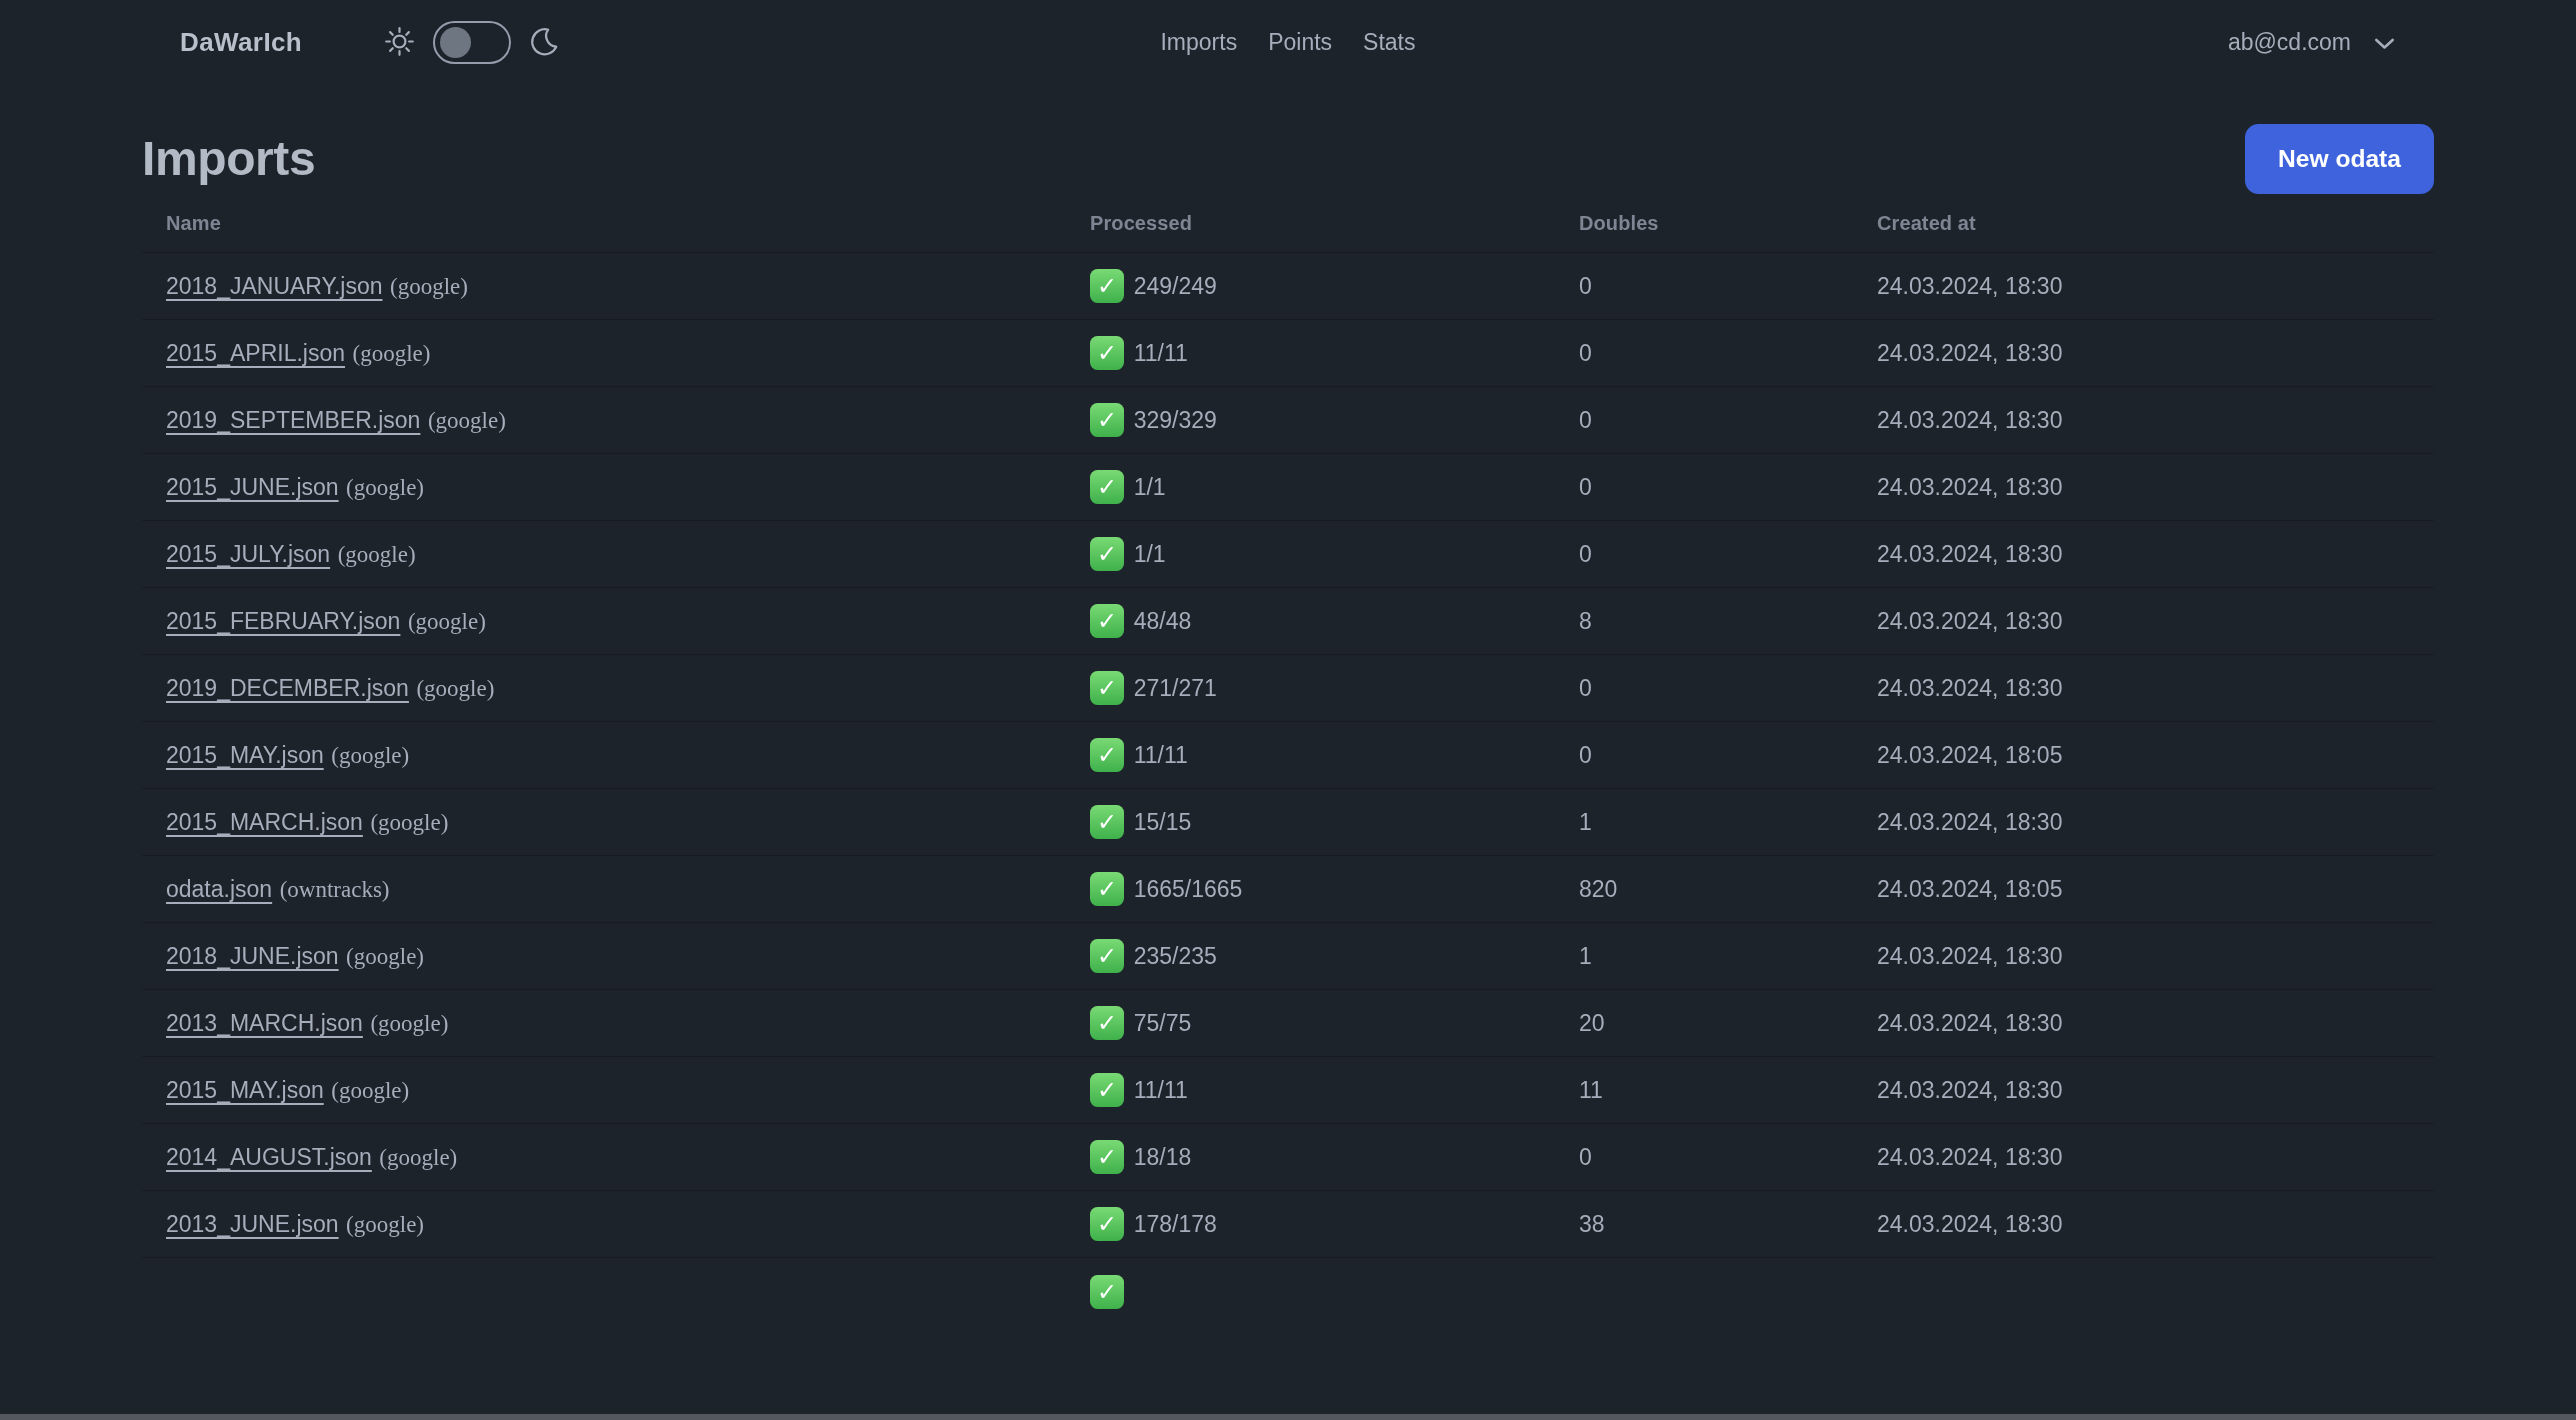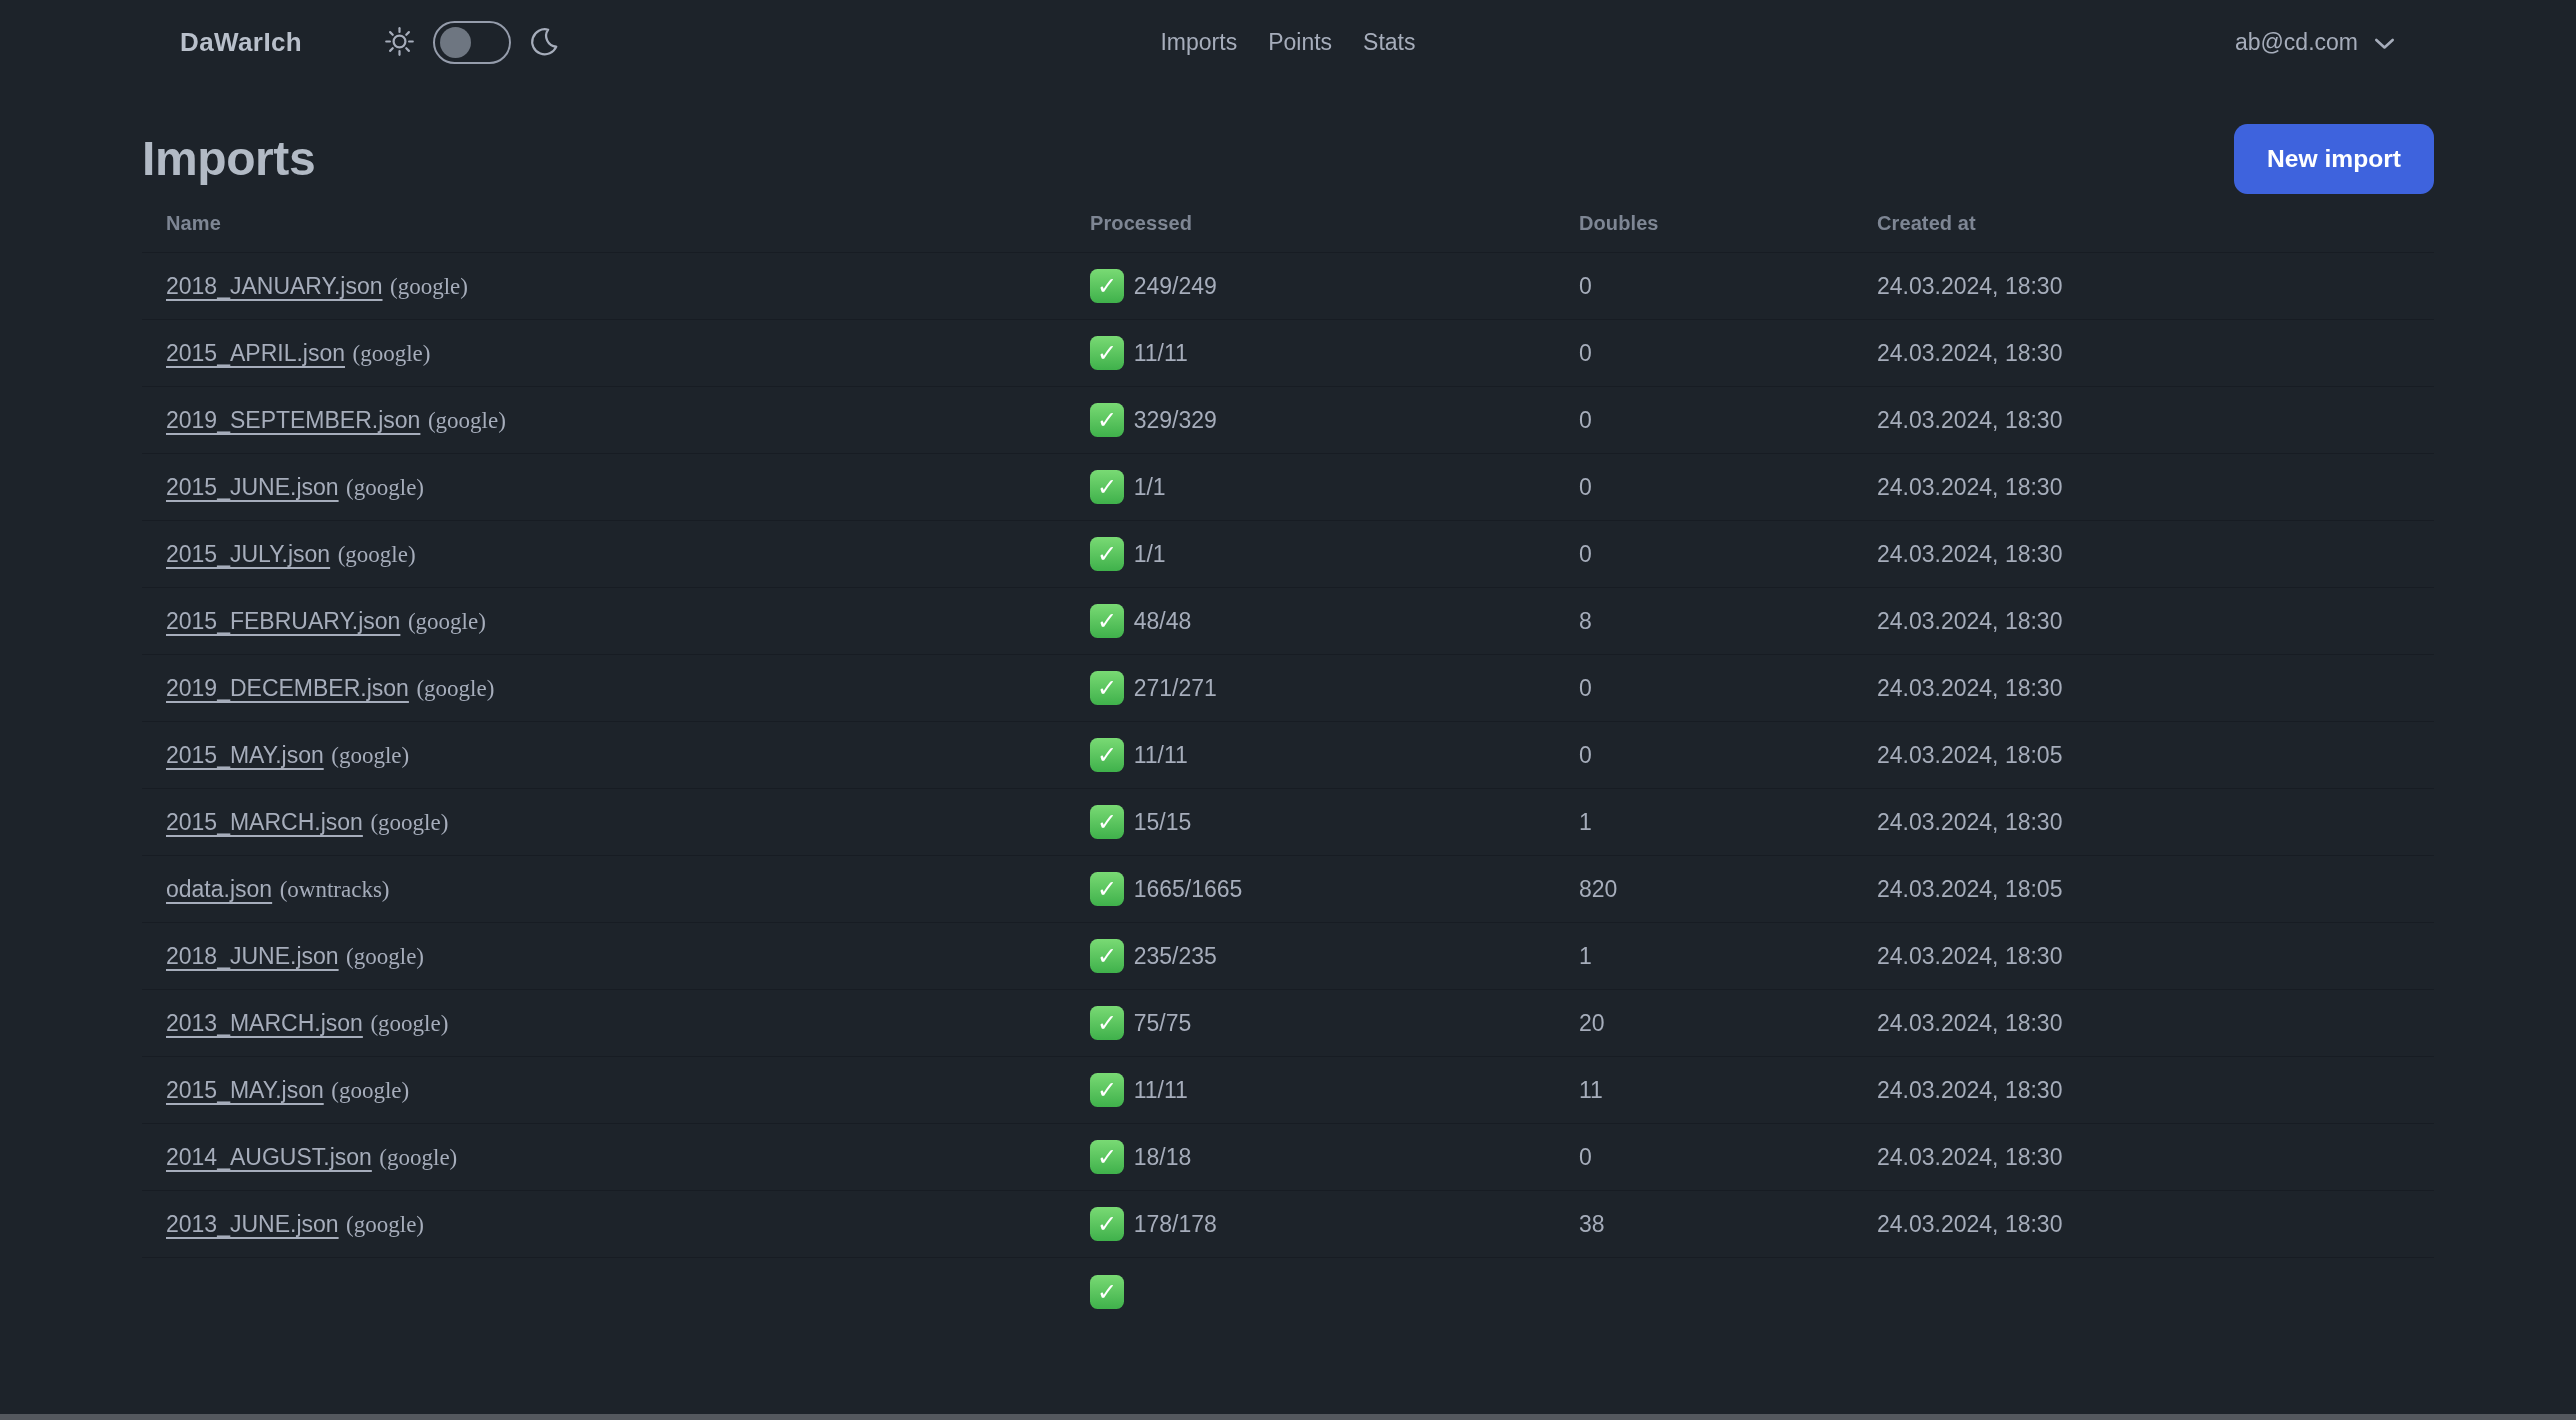--- a/index.html
+++ b/index.html
@@ -26,21 +26,21 @@
   }
   .toggle .knob {
     position:absolute; left:4.5px; top:3.7px; width:31px; height:31px;
     border-radius:50%; background:#6e7681;
   }
   .nav-links {
     position:absolute; left:50%; transform:translateX(-50%);
     display:flex; align-items:center; gap:31px; font-size:23px;
   }
   .nav-links a { color:var(--text,#a6adbb); text-decoration:none; cursor:pointer; }
-  .user-menu { margin-left:auto; display:flex; align-items:center; gap:16px; font-size:23px; cursor:pointer; }
+  .user-menu { margin-left:auto; display:flex; align-items:center; gap:23px; font-size:23px; cursor:pointer; }
 
   
   main { padding:0 142px; }
   .page-header {
     margin-top:38px; height:71px;
     display:flex; align-items:center; justify-content:space-between;
   }
   .page-title { font-size:48px; font-weight:700; color:#b2bac5; letter-spacing:-0.4px; }
   .btn-primary {
     height:70px; padding:0 33px; border:none; border-radius:13.4px;
@@ -129,21 +129,21 @@
       <svg width="21" height="13.4" viewBox="0 0 28 18" fill="none" stroke="#a6adbb" stroke-width="3.5" stroke-linecap="round" stroke-linejoin="round">
         <polyline points="3,4 14,14 25,4"></polyline>
       </svg>
     </span>
   </div>
 </nav>
 
 <main>
   <div class="page-header">
     <h1 class="page-title">Imports</h1>
-    <button class="btn-primary">New import</button>
+    <button class="btn-primary">New odata</button>
   </div>
 
   <table>
     <colgroup>
         <col class="c-name">
         <col class="c-proc">
         <col class="c-dbl">
         <col class="c-created">
       </colgroup>
     <thead>

